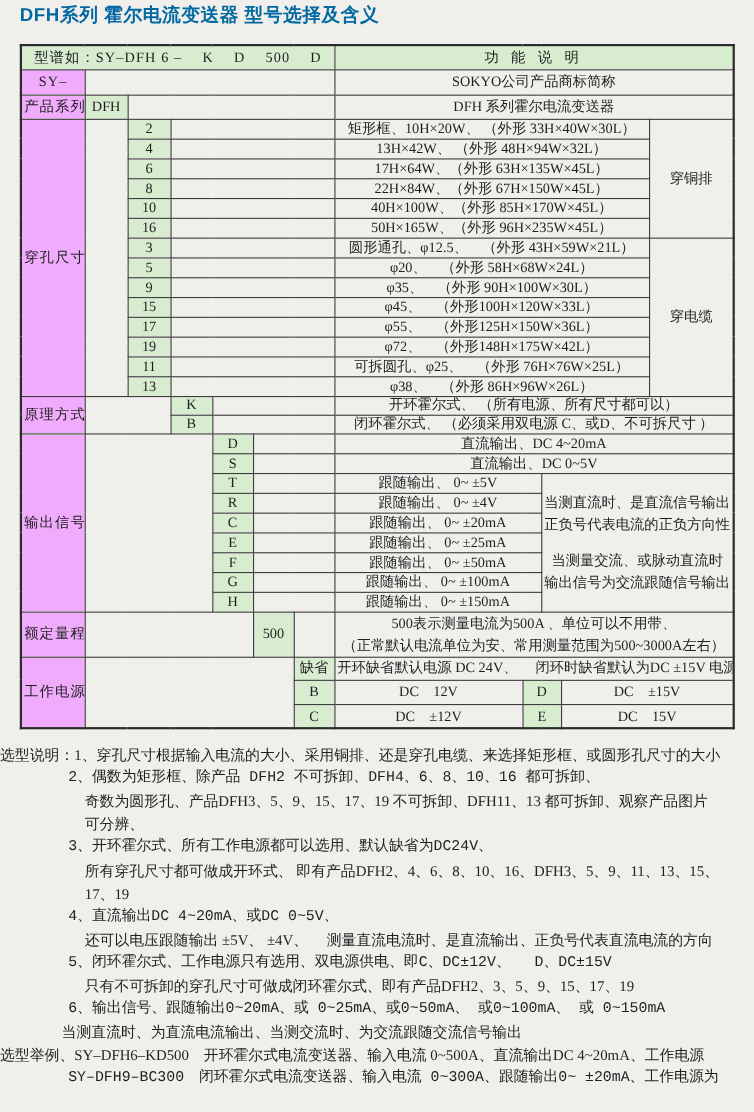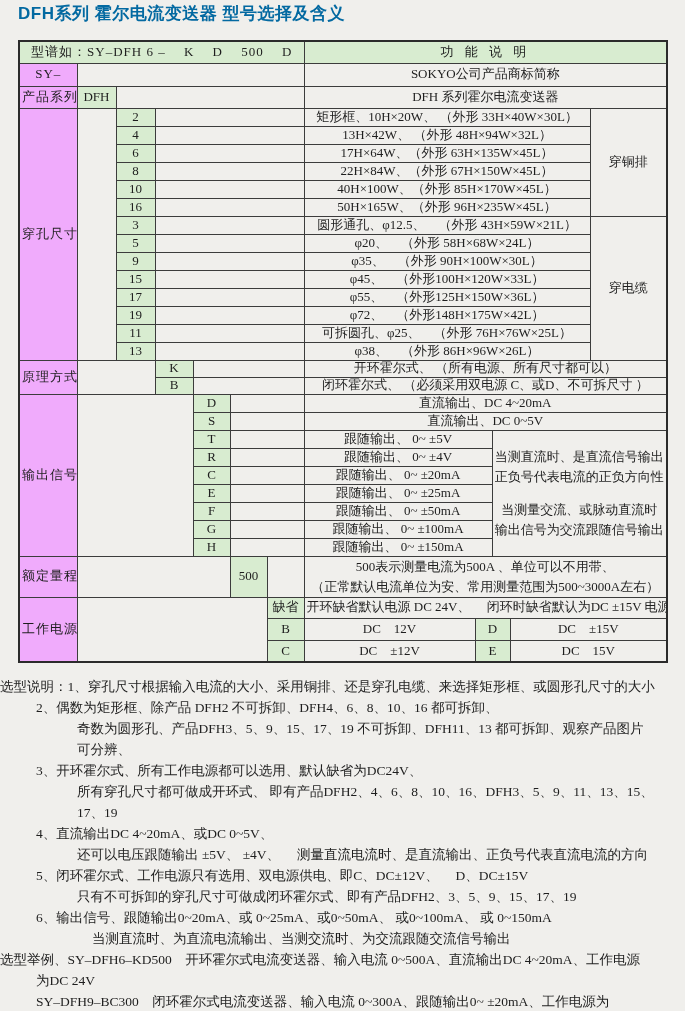--- a/index.html
+++ b/index.html
@@ -42,23 +42,23 @@
   td.note-cell{vertical-align:middle;text-align:left;padding-left:8px;white-space:normal;margin-top:39px;}
   .note-line{line-height:1.5;}
   .note-gap{height:14px;}
   td.range-desc{text-align:left;padding-left:8px;white-space:normal;line-height:1.55;}
   .notes{
     position:absolute;left:0;top:676px;width:685px;
     font-size:13.5px;line-height:21px;
   }
   .note-row{white-space:nowrap;}
   .i0{}
-  .i1{padding-left:36px;}
+  .i1{padding-left:62px;font-family:Liberation Mono, monospace;}
   .i2{padding-left:77px;}
-  .i3{padding-left:92px;}
+  .i3{padding-left:56px;}
 </style>
 </head>
 <body>
 
 <div class="page-title">DFH系列 霍尔电流变送器 型号选择及含义</div>
 
 <table class="spec">
   <colgroup>
     <col style="width:58px">
       <col style="width:39px">
@@ -276,16 +276,15 @@
   <div class="note-row i1">3、开环霍尔式、所有工作电源都可以选用、默认缺省为DC24V、</div>
   <div class="note-row i2">所有穿孔尺寸都可做成开环式、 即有产品DFH2、4、6、8、10、16、DFH3、5、9、11、13、15、</div>
   <div class="note-row i2">17、19</div>
   <div class="note-row i1">4、直流输出DC 4~20mA、或DC 0~5V、</div>
   <div class="note-row i2">还可以电压跟随输出 ±5V、 ±4V、　 测量直流电流时、是直流输出、正负号代表直流电流的方向</div>
   <div class="note-row i1">5、闭环霍尔式、工作电源只有选用、双电源供电、即C、DC±12V、　 D、DC±15V</div>
   <div class="note-row i2">只有不可拆卸的穿孔尺寸可做成闭环霍尔式、即有产品DFH2、3、5、9、15、17、19</div>
   <div class="note-row i1">6、输出信号、跟随输出0~20mA、或 0~25mA、或0~50mA、 或0~100mA、 或 0~150mA</div>
   <div class="note-row i3">当测直流时、为直流电流输出、当测交流时、为交流跟随交流信号输出</div>
   <div class="note-row i0">选型举例、SY–DFH6–KD500　开环霍尔式电流变送器、输入电流 0~500A、直流输出DC 4~20mA、工作电源</div>
-  <div class="note-row i1">为DC 24V</div>
   <div class="note-row i1">SY–DFH9–BC300　闭环霍尔式电流变送器、输入电流 0~300A、跟随输出0~ ±20mA、工作电源为</div>
 
 </div>
 
 </body></html>

